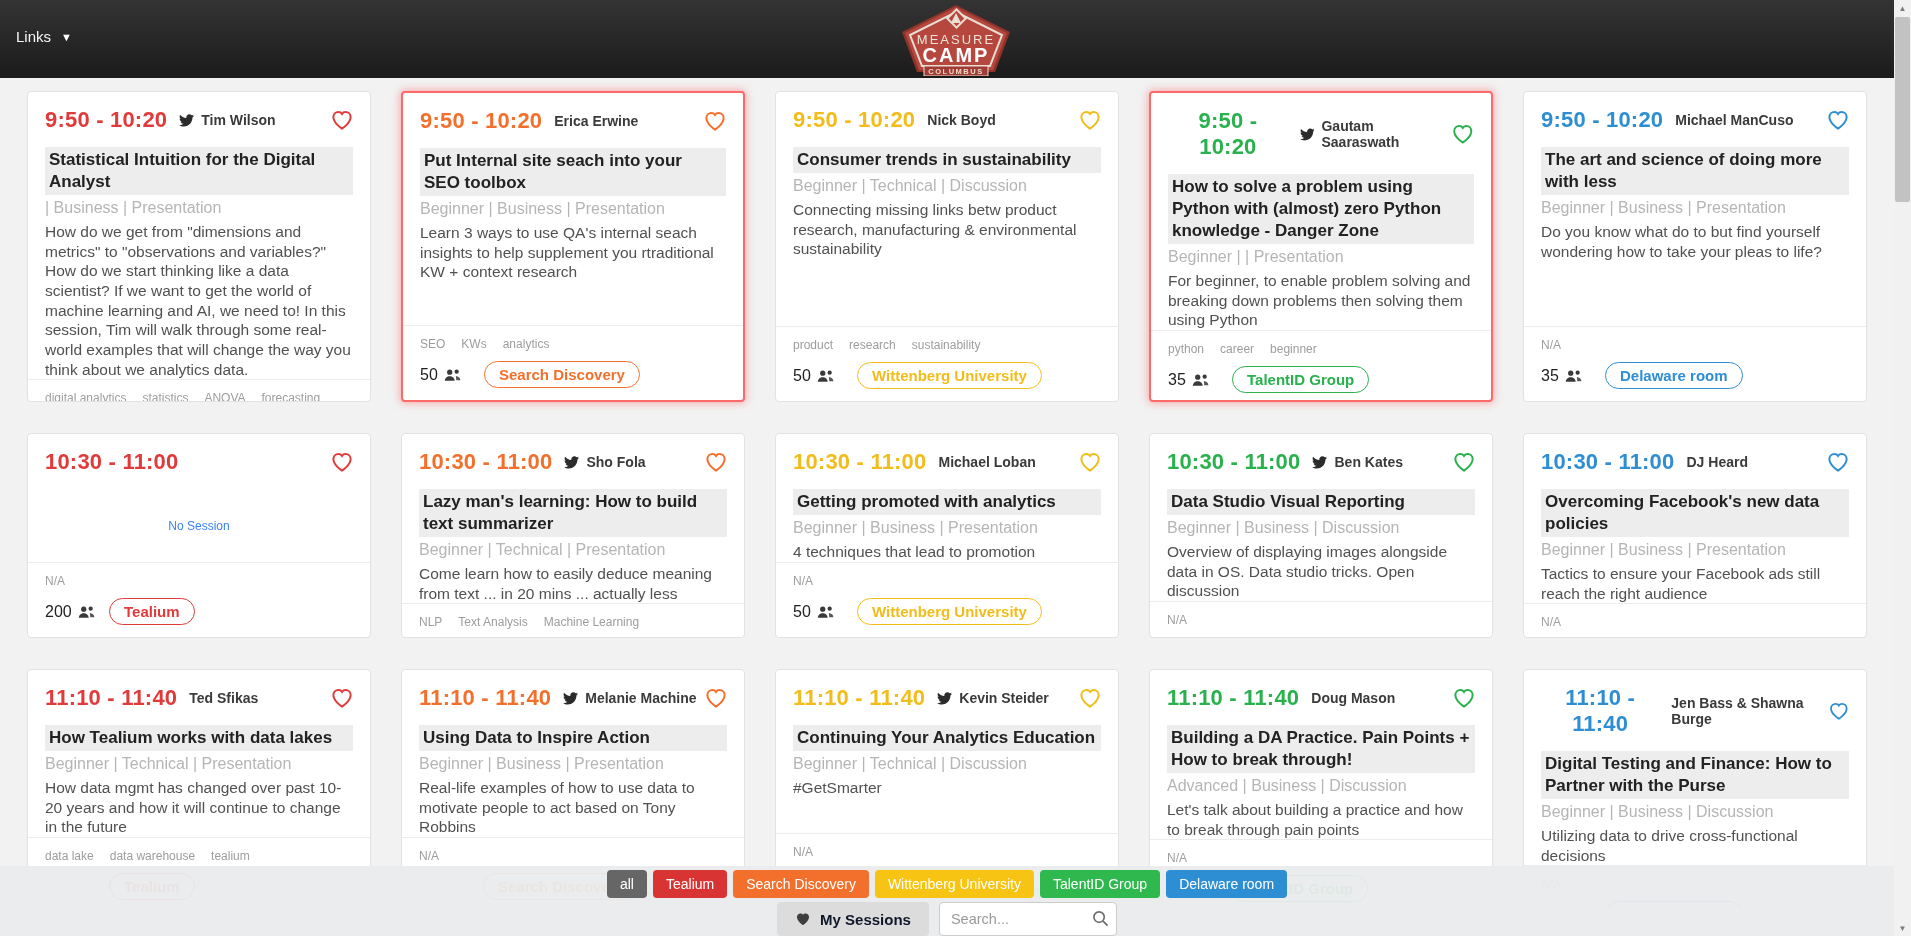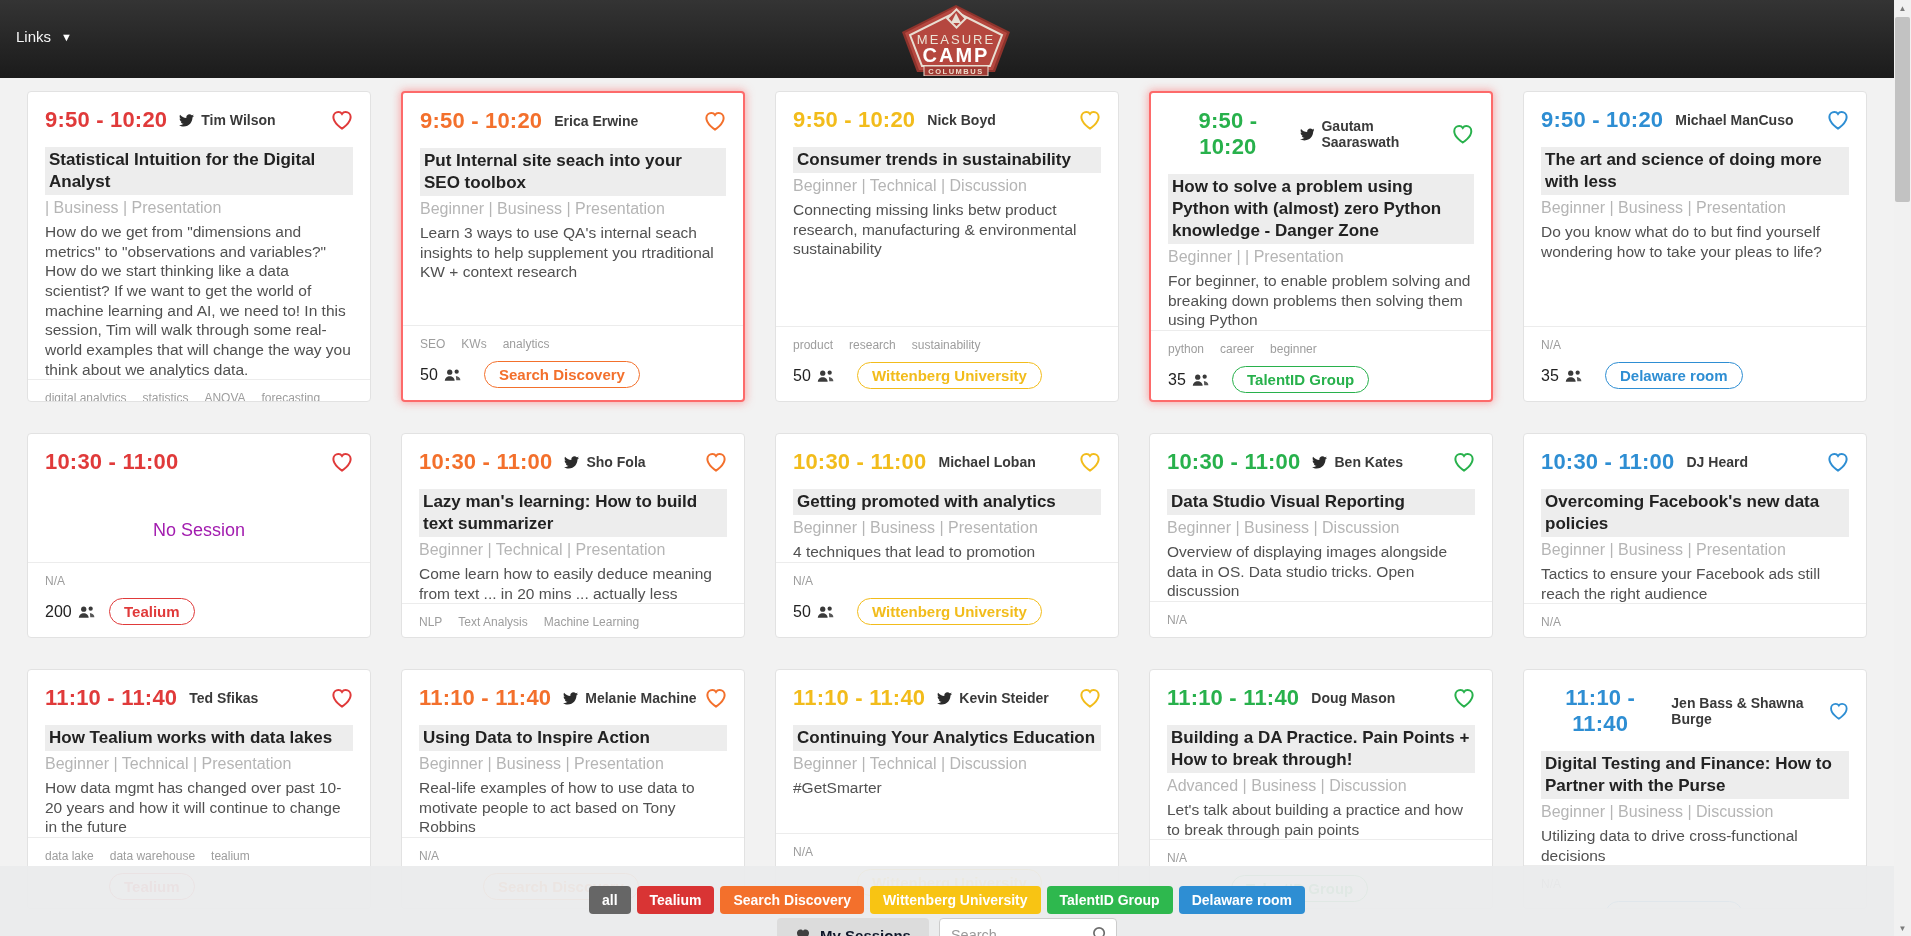--- a/index.html
+++ b/index.html
@@ -24,37 +24,37 @@
   .card-head { display:flex; align-items:center; padding:15px 17px 0 17px; }
   .c-time { font-weight:bold; font-size:22px; letter-spacing:.2px;text-align:center; }
   .c-auth { display:flex; align-items:center; gap:7px; margin-left:12px;
             font-weight:bold; font-size:14px; color:#3a3a3a; }
   .heart { margin-left:auto; width:22px; height:20px; cursor:pointer; }
   .card-body { flex:1; padding:14px 17px 0 17px; }
   .c-title { font-weight:bold; font-size:17px; color:#222; background:#ededed;
              padding:2px 4px; line-height:1.3; }
   .c-cats { font-size:16px; color:#b5b5b5; margin-top:3px; line-height:1.3; }
   .c-desc { font-size:15.5px; color:#515151; margin-top:3px; line-height:1.27; }
-  .no-session { text-align:center; font-size:18px; color:#a21caf; margin-top:30px; }
+  .no-session { text-align:center; font-size:12px; color:#3b82f6; margin-top:30px; }
   .card-foot { border-top:1px solid #ececec; padding:11px 17px 12px 17px; }
   .c-tags { display:flex; gap:16px; font-size:12px; color:#9d9d9d; min-height:14px; }
   .c-caprow { display:flex; align-items:center; margin-top:10px; }
   .c-cap { display:flex; align-items:center; gap:6px; min-width:64px;
            font-size:16px; color:#222; font-weight:500; }
   .badge { border:1.5px solid; border-radius:17px; padding:4px 14px; font-size:15px;
            font-weight:bold; white-space:nowrap; cursor:pointer; background:#fff; }
 
   
   .bottombar { position:absolute; left:0; bottom:0; width:1894px; height:70px;
                background:rgba(234,235,236,.95); z-index:30;
                display:flex; flex-direction:column; align-items:center; }
   .filters { display:flex; gap:6px; margin-top:4px; }
-  .fbtn { border:none; color:#fff; font-weight:bold; font-size:14px;
+  .fbtn { border:none; color:#fff; font-weight:normal; font-size:14px;
           font-family:"Liberation Sans",sans-serif;
-          padding:6px 13px; border-radius:4px; cursor:pointer;margin-top:16px; }
+          padding:6px 13px; border-radius:4px; cursor:pointer; }
   .searchrow { display:flex; align-items:stretch; gap:10px; margin-top:4px; }
   .mysessions { background:#dcdcdc; border:none; color:#0f172a; font-size:15px;
                 font-weight:bold; font-family:"Liberation Sans",sans-serif;
                 padding:0 18px; border-radius:4px; display:flex; align-items:center;
                 gap:9px; height:34px; cursor:pointer; }
   .searchbox { position:relative; }
   .searchbox input { width:178px; height:34px; border:1px solid #ccc; border-radius:4px;
                      padding:0 30px 0 11px; font-size:14.5px; color:#444;
                      font-family:"Liberation Sans",sans-serif; outline:none; }
   .searchbox input::placeholder { color:#9a9a9a; }

